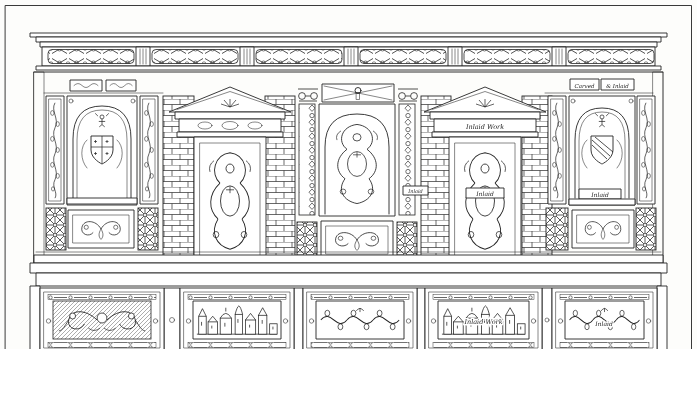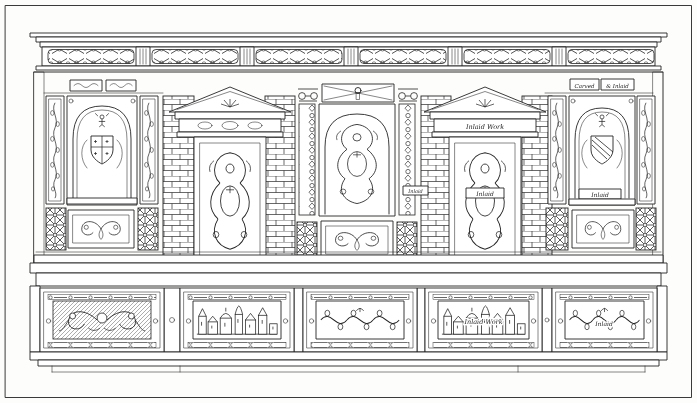--- a/index.html
+++ b/index.html
@@ -1,16 +1,16 @@
 <!DOCTYPE html>
 <html><head>
 <meta charset="utf-8">
 <style>
   html,body{margin:0;padding:0;background:#ffffff;}
-  .stage{position:relative;width:697px;height:403px;background:#fdfdfb;overflow:hidden;text-align:right;}
+  .stage{position:relative;width:697px;height:349px;background:#fdfdfb;overflow:hidden;text-align:right;}
   svg{display:block;}
   .ink{fill:none;stroke:#242424;stroke-width:.9;stroke-linecap:round;stroke-linejoin:round;}
   .thin{stroke-width:.55;}
   .bold{stroke-width:1.3;}
   .paper{fill:#ffffff;stroke:#242424;stroke-width:.9;stroke-linejoin:round;}
   .fill-brick{fill:url(#p-brick);stroke:#242424;stroke-width:.9;}
   .fill-fret{fill:url(#p-fret);stroke:#242424;stroke-width:.9;}
   .fill-guil{fill:url(#p-guil);stroke:#242424;stroke-width:.8;}
   .fill-hatch{fill:url(#p-hatch);stroke:#242424;stroke-width:.8;}
   .fill-chain{fill:url(#p-chain);stroke:#242424;stroke-width:.8;}

